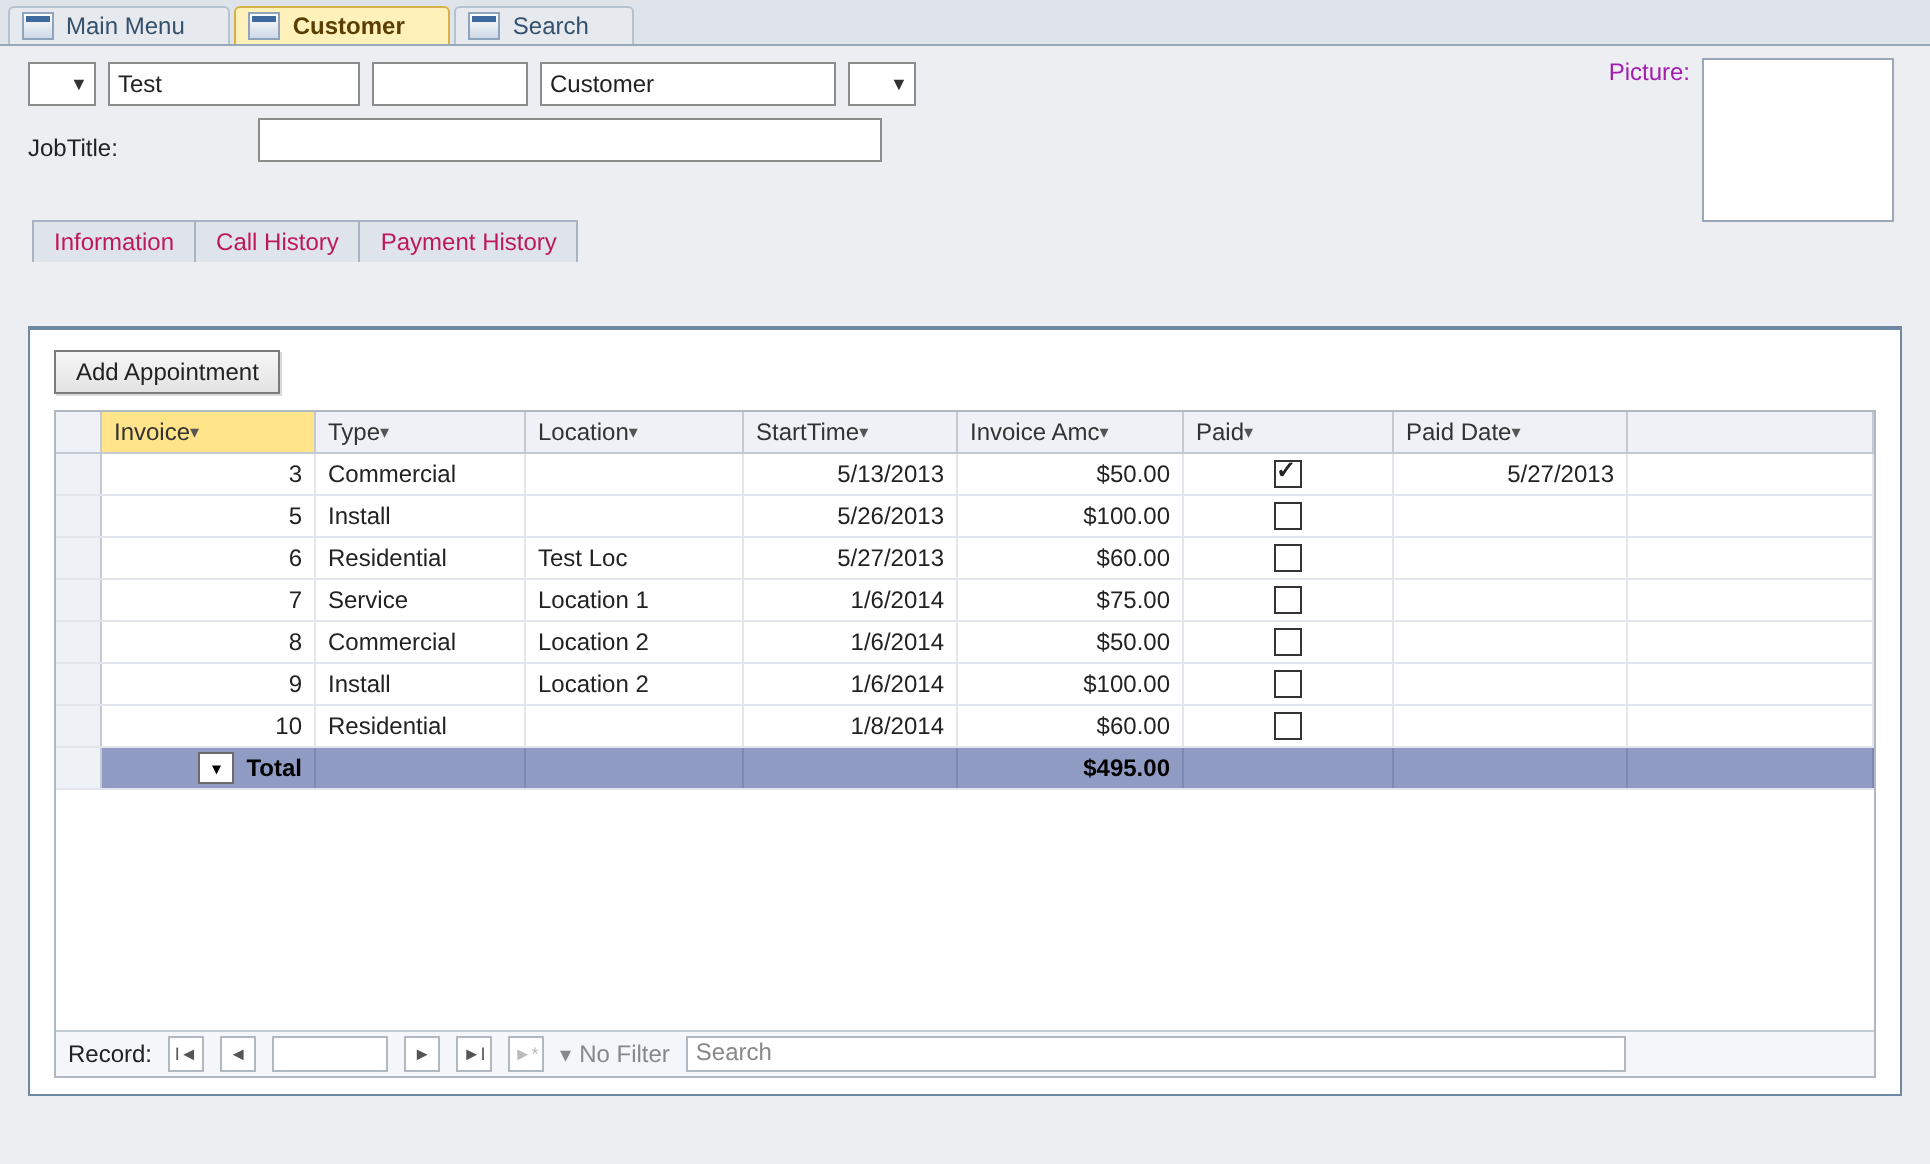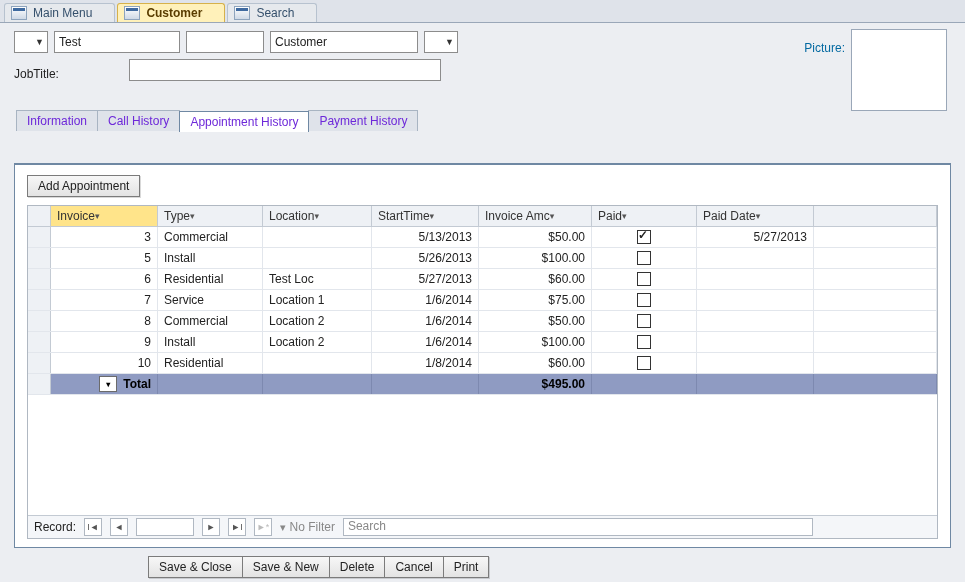--- a/index.html
+++ b/index.html
@@ -14,29 +14,29 @@
 .form{position:relative;padding:8px 14px 0 14px}
 .row1{display:flex;align-items:center;gap:6px}
 .small-combo{width:30px;height:20px;border:1px solid #8c8c8c;background:#fff;display:flex;justify-content:flex-end;align-items:center;padding-right:2px}
 .small-combo .dd,.combo .dd{width:11px;height:16px;display:inline-flex;justify-content:center;align-items:center;color:#333;font-size:9px}
 .txt{height:20px;border:1px solid #8c8c8c;background:#fff;padding:0 4px;display:flex;align-items:center}
 .txt.w1{width:116px}
 .txt.w2{width:68px}
 .txt.w3{width:138px}
 .combo{height:20px;border:1px solid #8c8c8c;background:#fff;display:flex;align-items:center;padding-left:4px}
 .combo.w4{width:30px;justify-content:flex-end;padding-left:0;padding-right:2px}
-.picture-label{position:absolute;right:120px;top:18px;color:#0369a1}
+.picture-label{position:absolute;right:120px;top:6px;color:#a21caf}
 .picture-box{position:absolute;right:18px;top:6px;width:94px;height:80px;border:1px solid #9aa7b8;background:#fff}
 .row2{display:flex;align-items:flex-end;gap:6px;margin-top:6px}
 .lbl{display:inline-block}
 .jobtitle-input{width:310px;height:20px;border:1px solid #8c8c8c;background:#fff;margin-left:64px}
 
 .tabcontrol{margin-top:32px;border:1px solid #6f88a3}
 .tabstrip{display:flex;align-items:flex-end;height:22px;padding-left:2px;gap:0;margin-top:-20px}
-.tab{padding:3px 10px;background:#dfe3ea;border:1px solid #a8b4c2;border-bottom:none;color:#6d28d9;cursor:default;margin-right:-1px}
+.tab{padding:3px 10px;background:#dfe3ea;border:1px solid #a8b4c2;border-bottom:none;color:#be185d;cursor:default;margin-right:-1px}
 .tab.active{background:#fff;border-color:#6f88a3;position:relative;top:1px}
 .tabpanel{background:#fff;padding:10px 12px 8px 12px;border-top:1px solid #6f88a3}
 .btn{border:1px solid #7b7b7b;background:linear-gradient(#f7f7f7,#e3e3e3);padding:3px 10px;display:inline-block;cursor:default;box-shadow:1px 1px 0 rgba(0,0,0,.15)}
 
 .grid{margin-top:8px;border:1px solid #b0b8c2;background:#fff;height:332px;display:flex;flex-direction:column}
 .ghead{display:flex;background:#eef1f5;border-bottom:1px solid #c3cad3;height:20px}
 .rowhead{width:22px;min-width:22px;border-right:1px solid #c3cad3;background:#eef1f5}
 .ghead .ch{border-right:1px solid #c3cad3;display:flex;align-items:center;justify-content:flex-start;padding:0 6px 0 6px;color:#333;position:relative}
 .ch .dd{font-size:9px;color:#555}
 .ch.sorted{background:#ffe48a}
@@ -102,21 +102,20 @@
     <span class="picture-label">Picture:</span>
     <div class="picture-box"></div>
     <div class="row2">
       <span class="lbl">JobTitle:</span>
       <div class="jobtitle-input"></div>
     </div>
 
     <div class="tabstrip" id="tabstrip" style="margin-top:28px">
         <div class="tab">Information</div>
         <div class="tab">Call History</div>
-        <div class="tab active">Appointment History</div>
         <div class="tab">Payment History</div>
       </div>
 
     <div class="tabcontrol">
       <div class="tabpanel">
         <span class="btn">Add Appointment</span>
 
         <div class="grid">
           <div class="ghead" id="ghead">
             <div class="rowhead"></div>
@@ -265,21 +264,14 @@
             <span class="filter">
                 <span class="funnel">▾</span>
                 <span>No Filter</span>
               </span>
             <span class="searchbox">Search</span>
           </div>
         </div>
       </div>
     </div>
 
-    <div class="actions" id="actions">
-        <span class="btn">Save &amp; Close</span>
-        <span class="btn">Save &amp; New</span>
-        <span class="btn">Delete</span>
-        <span class="btn">Cancel</span>
-        <span class="btn">Print</span>
-      </div>
   </div>
 </div>
 
 </body></html>

